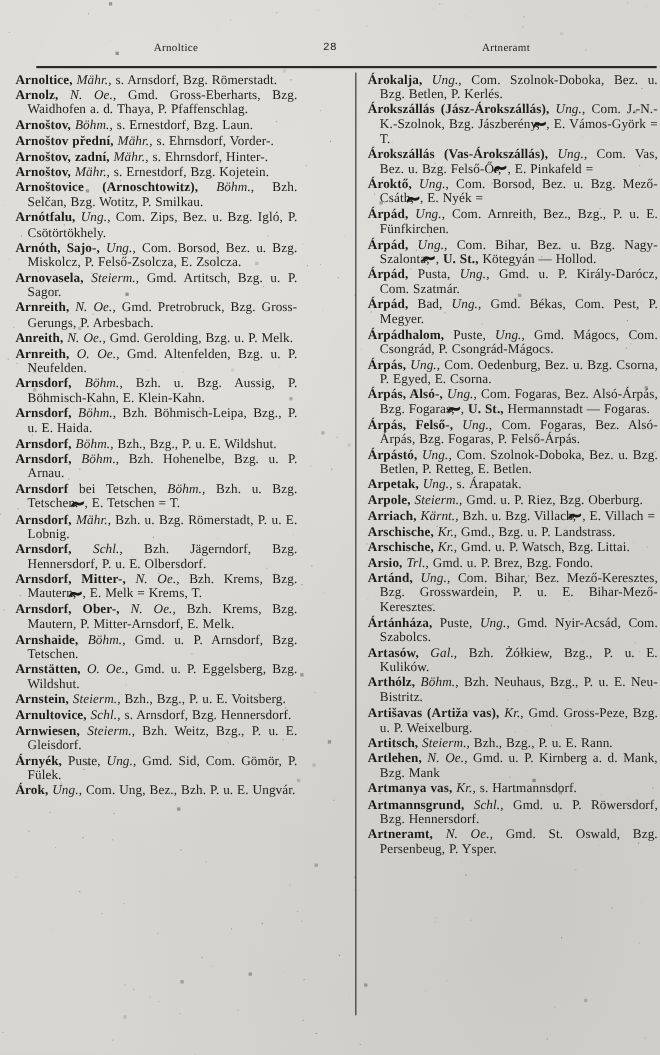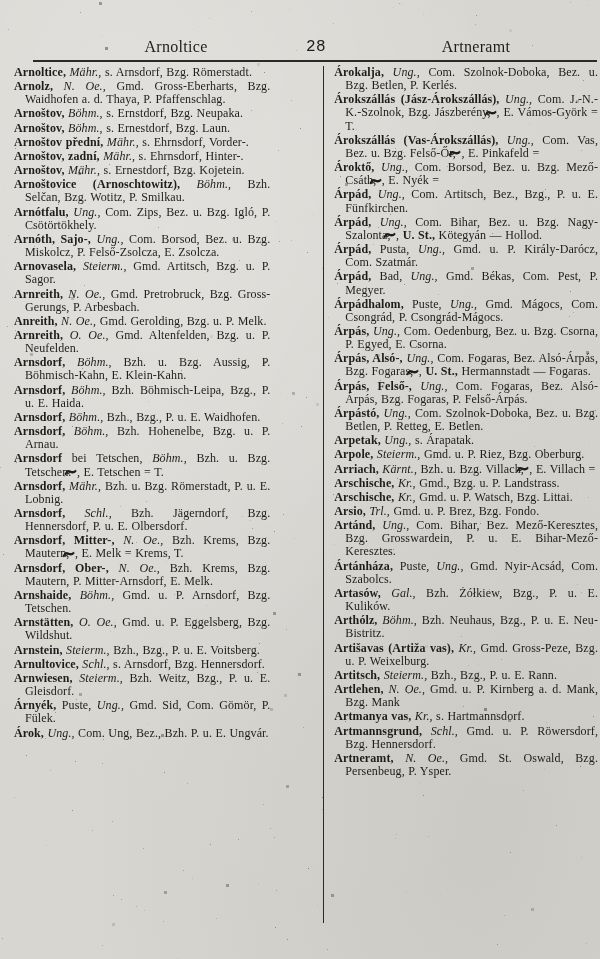--- a/index.html
+++ b/index.html
@@ -22,22 +22,22 @@
       radial-gradient(ellipse at 20% 15%, rgba(255,255,255,.25), rgba(255,255,255,0) 55%),
       radial-gradient(ellipse at 80% 85%, rgba(90,88,82,.10), rgba(90,88,82,0) 60%),
       radial-gradient(ellipse at 55% 45%, rgba(255,255,255,.10), rgba(255,255,255,0) 70%),
       var(--paper);
   }
   .speckles{
     position:absolute;left:0;top:0;width:1px;height:1px;
     background:transparent;pointer-events:none;z-index:5;
   }
   .running-head{
-    position:absolute;top:38px;left:16px;width:524px;height:18px;
-    font-size:16px;letter-spacing:.3px;z-index:2;
+    position:absolute;top:38px;left:0;width:524px;height:18px;
+    font-size:10px;letter-spacing:.3px;z-index:2;
   }
   .rh-left{position:absolute;left:95px;width:130px;text-align:center;}
   .rh-num{position:absolute;left:270px;width:60px;text-align:center;font-family:Liberation Mono, monospace;}
   .rh-right{position:absolute;left:390px;width:140px;text-align:center;}
   .head-rule{
     position:absolute;top:60px;left:33px;width:564px;height:0;
     border-top:2px solid var(--rule);z-index:2;
   }
   .columns{
     position:absolute;top:66px;left:14px;width:584px;height:860px;
@@ -78,35 +78,34 @@
     <span class="rh-num">28</span>
     <span class="rh-right">Artneramt</span>
   </div>
 
   <div class="head-rule"></div>
 
   <div class="columns">
     <div class="col col-left">
         <p class="entry"><span class="b">Arnoltice,</span><span class="i"> Mähr.,</span><span class="p"> s. Arnsdorf, Bzg. Römerstadt.</span></p>
         <p class="entry"><span class="b">Arnolz,</span><span class="i"> N. Oe.,</span><span class="p"> Gmd. Gross-Eberharts, Bzg. Waidhofen a. d. Thaya, P. Pfaffenschlag.</span></p>
-        <p class="entry"><span class="b">Arnoštov,</span><span class="i"> Böhm.,</span><span class="p"> s. Ernstdorf, Bzg. Neupaka.</span></p>
         <p class="entry"><span class="b">Arnoštov,</span><span class="i"> Böhm.,</span><span class="p"> s. Ernestdorf, Bzg. Laun.</span></p>
         <p class="entry"><span class="b">Arnoštov přední,</span><span class="i"> Mähr.,</span><span class="p"> s. Ehrnsdorf, Vorder-.</span></p>
         <p class="entry"><span class="b">Arnoštov, zadní,</span><span class="i"> Mähr.,</span><span class="p"> s. Ehrnsdorf, Hinter-.</span></p>
         <p class="entry"><span class="b">Arnoštov,</span><span class="i"> Mähr.,</span><span class="p"> s. Ernestdorf, Bzg. Kojetein.</span></p>
         <p class="entry"><span class="b">Arnoštovice (Arnoschtowitz),</span><span class="i"> Böhm.,</span><span class="p"> Bzh. Selčan, Bzg. Wotitz, P. Smilkau.</span></p>
         <p class="entry"><span class="b">Arnótfalu,</span><span class="i"> Ung.,</span><span class="p"> Com. Zips, Bez. u. Bzg. Igló, P. Csötörtökhely.</span></p>
         <p class="entry"><span class="b">Arnóth, Sajo-,</span><span class="i"> Ung.,</span><span class="p"> Com. Borsod, Bez. u. Bzg. Miskolcz, P. Felső-Zsolcza, E. Zsolcza.</span></p>
         <p class="entry"><span class="b">Arnovasela,</span><span class="i"> Steierm.,</span><span class="p"> Gmd. Artitsch, Bzg. u. P. Sagor.</span></p>
         <p class="entry"><span class="b">Arnreith,</span><span class="i"> N. Oe.,</span><span class="p"> Gmd. Pretrobruck, Bzg. Gross-Gerungs, P. Arbesbach.</span></p>
         <p class="entry"><span class="b">Anreith,</span><span class="i"> N. Oe.,</span><span class="p"> Gmd. Gerolding, Bzg. u. P. Melk.</span></p>
         <p class="entry"><span class="b">Arnreith,</span><span class="i"> O. Oe.,</span><span class="p"> Gmd. Altenfelden, Bzg. u. P. Neufelden.</span></p>
         <p class="entry"><span class="b">Arnsdorf,</span><span class="i"> Böhm.,</span><span class="p"> Bzh. u. Bzg. Aussig, P. Böhmisch-Kahn, E. Klein-Kahn.</span></p>
         <p class="entry"><span class="b">Arnsdorf,</span><span class="i"> Böhm.,</span><span class="p"> Bzh. Böhmisch-Leipa, Bzg., P. u. E. Haida.</span></p>
-        <p class="entry"><span class="b">Arnsdorf,</span><span class="i"> Böhm.,</span><span class="p"> Bzh., Bzg., P. u. E. Waidhofen.</span></p>
+        <p class="entry"><span class="b">Arnsdorf,</span><span class="i"> Böhm.,</span><span class="p"> Bzh., Bzg., P. u. E. Wildshut.</span></p>
         <p class="entry"><span class="b">Arnsdorf,</span><span class="i"> Böhm.,</span><span class="p"> Bzh. Hohenelbe, Bzg. u. P. Arnau.</span></p>
         <p class="entry"><span class="b">Arnsdorf</span><span class="p"> bei Tetschen, </span><span class="i">Böhm.,</span><span class="p"> Bzh. u. Bzg. Tetschen. </span><span class="horn"><svg viewBox="0 0 26 14" width="13" height="7" aria-hidden="true">
               <path d="M1 10 C4 3 9 1 13 3 C17 5 21 4 24 1 L25 5 C22 9 17 10 13 8 C9 6 5 8 3 13 Z" fill="currentColor"></path>
               <circle cx="8" cy="6.5" r="3.2" fill="none" stroke="currentColor" stroke-width="2"></circle>
             </svg></span><span class="p">, E. Tetschen = T.</span></p>
         <p class="entry"><span class="b">Arnsdorf,</span><span class="i"> Mähr.,</span><span class="p"> Bzh. u. Bzg. Römerstadt, P. u. E. Lobnig.</span></p>
         <p class="entry"><span class="b">Arnsdorf,</span><span class="i"> Schl.,</span><span class="p"> Bzh. Jägerndorf, Bzg. Hennersdorf, P. u. E. Olbersdorf.</span></p>
         <p class="entry"><span class="b">Arnsdorf, Mitter-,</span><span class="i"> N. Oe.,</span><span class="p"> Bzh. Krems, Bzg. Mautern, </span><span class="horn"><svg viewBox="0 0 26 14" width="13" height="7" aria-hidden="true">
               <path d="M1 10 C4 3 9 1 13 3 C17 5 21 4 24 1 L25 5 C22 9 17 10 13 8 C9 6 5 8 3 13 Z" fill="currentColor"></path>
               <circle cx="8" cy="6.5" r="3.2" fill="none" stroke="currentColor" stroke-width="2"></circle>
@@ -127,21 +126,21 @@
               <circle cx="8" cy="6.5" r="3.2" fill="none" stroke="currentColor" stroke-width="2"></circle>
             </svg></span><span class="p">, E. Vámos-Györk = T.</span></p>
         <p class="entry"><span class="b">Árokszállás (Vas-Árokszállás),</span><span class="i"> Ung.,</span><span class="p"> Com. Vas, Bez. u. Bzg. Felső-Őr, </span><span class="horn"><svg viewBox="0 0 26 14" width="13" height="7" aria-hidden="true">
               <path d="M1 10 C4 3 9 1 13 3 C17 5 21 4 24 1 L25 5 C22 9 17 10 13 8 C9 6 5 8 3 13 Z" fill="currentColor"></path>
               <circle cx="8" cy="6.5" r="3.2" fill="none" stroke="currentColor" stroke-width="2"></circle>
             </svg></span><span class="p">, E. Pinkafeld =</span></p>
         <p class="entry"><span class="b">Ároktő,</span><span class="i"> Ung.,</span><span class="p"> Com. Borsod, Bez. u. Bzg. Mező-Csáth, </span><span class="horn"><svg viewBox="0 0 26 14" width="13" height="7" aria-hidden="true">
               <path d="M1 10 C4 3 9 1 13 3 C17 5 21 4 24 1 L25 5 C22 9 17 10 13 8 C9 6 5 8 3 13 Z" fill="currentColor"></path>
               <circle cx="8" cy="6.5" r="3.2" fill="none" stroke="currentColor" stroke-width="2"></circle>
             </svg></span><span class="p">, E. Nyék =</span></p>
-        <p class="entry"><span class="b">Árpád,</span><span class="i"> Ung.,</span><span class="p"> Com. Artitsch, Bez., Bzg., P. u. E. Fünfkirchen.</span></p>
+        <p class="entry"><span class="b">Árpád,</span><span class="i"> Ung.,</span><span class="p"> Com. Arnreith, Bez., Bzg., P. u. E. Fünfkirchen.</span></p>
         <p class="entry"><span class="b">Árpád,</span><span class="i"> Ung.,</span><span class="p"> Com. Bihar, Bez. u. Bzg. Nagy-Szalonta, </span><span class="horn"><svg viewBox="0 0 26 14" width="13" height="7" aria-hidden="true">
               <path d="M1 10 C4 3 9 1 13 3 C17 5 21 4 24 1 L25 5 C22 9 17 10 13 8 C9 6 5 8 3 13 Z" fill="currentColor"></path>
               <circle cx="8" cy="6.5" r="3.2" fill="none" stroke="currentColor" stroke-width="2"></circle>
             </svg></span><span class="p">, </span><span class="b">U. St.,</span><span class="p"> Kötegyán — Hollod.</span></p>
         <p class="entry"><span class="b">Árpád,</span><span class="p"> Pusta, </span><span class="i">Ung.,</span><span class="p"> Gmd. u. P. Király-Darócz, Com. Szatmár.</span></p>
         <p class="entry"><span class="b">Árpád,</span><span class="p"> Bad, </span><span class="i">Ung.,</span><span class="p"> Gmd. Békas, Com. Pest, P. Megyer.</span></p>
         <p class="entry"><span class="b">Árpádhalom,</span><span class="p"> Puste, </span><span class="i">Ung.,</span><span class="p"> Gmd. Mágocs, Com. Csongrád, P. Csongrád-Mágocs.</span></p>
         <p class="entry"><span class="b">Árpás,</span><span class="i"> Ung.,</span><span class="p"> Com. Oedenburg, Bez. u. Bzg. Csorna, P. Egyed, E. Csorna.</span></p>
         <p class="entry"><span class="b">Árpás, Alsó-,</span><span class="i"> Ung.,</span><span class="p"> Com. Fogaras, Bez. Alsó-Árpás, Bzg. Fogaras, </span><span class="horn"><svg viewBox="0 0 26 14" width="13" height="7" aria-hidden="true">
               <path d="M1 10 C4 3 9 1 13 3 C17 5 21 4 24 1 L25 5 C22 9 17 10 13 8 C9 6 5 8 3 13 Z" fill="currentColor"></path>

